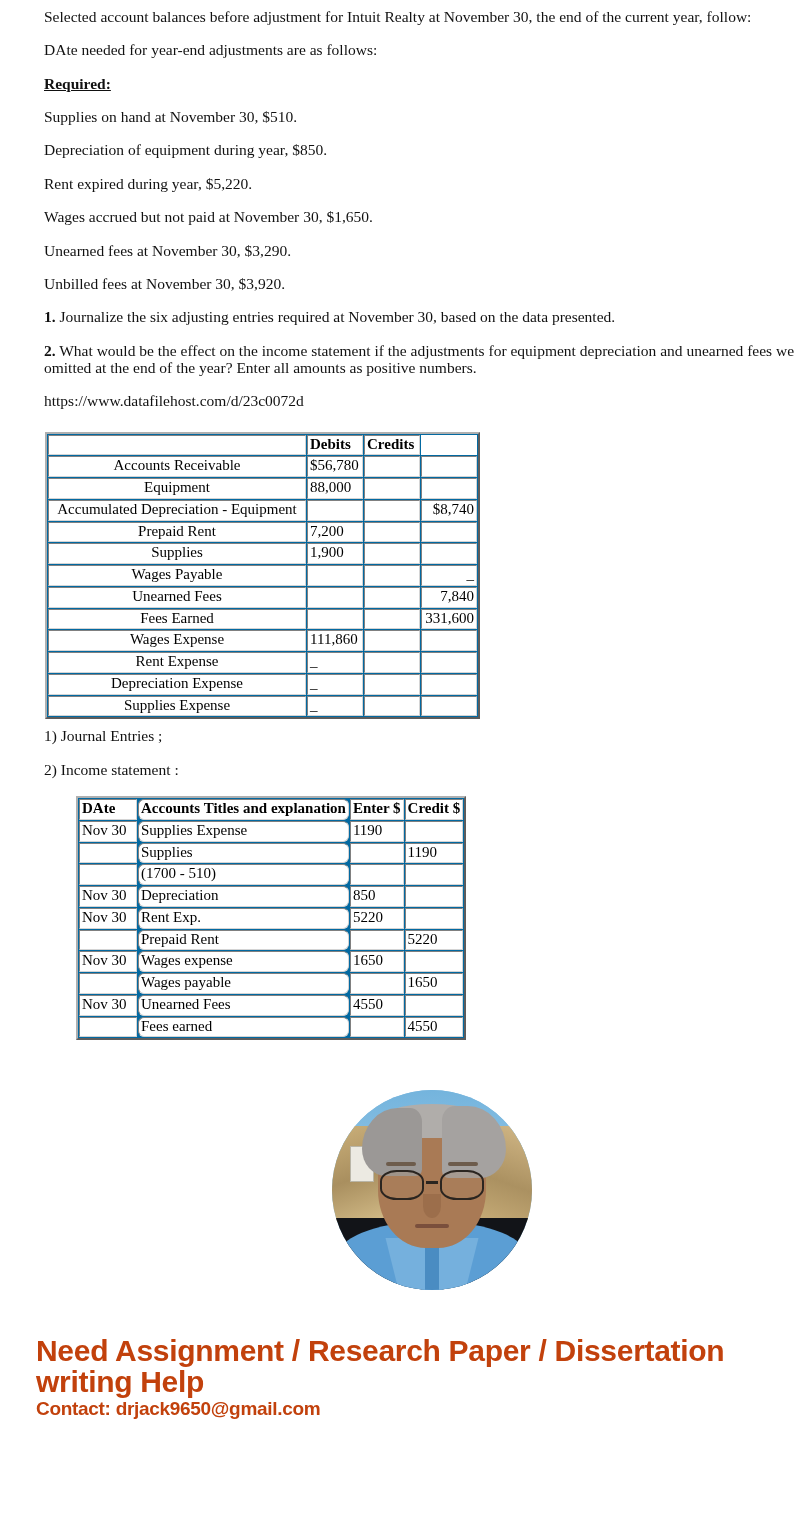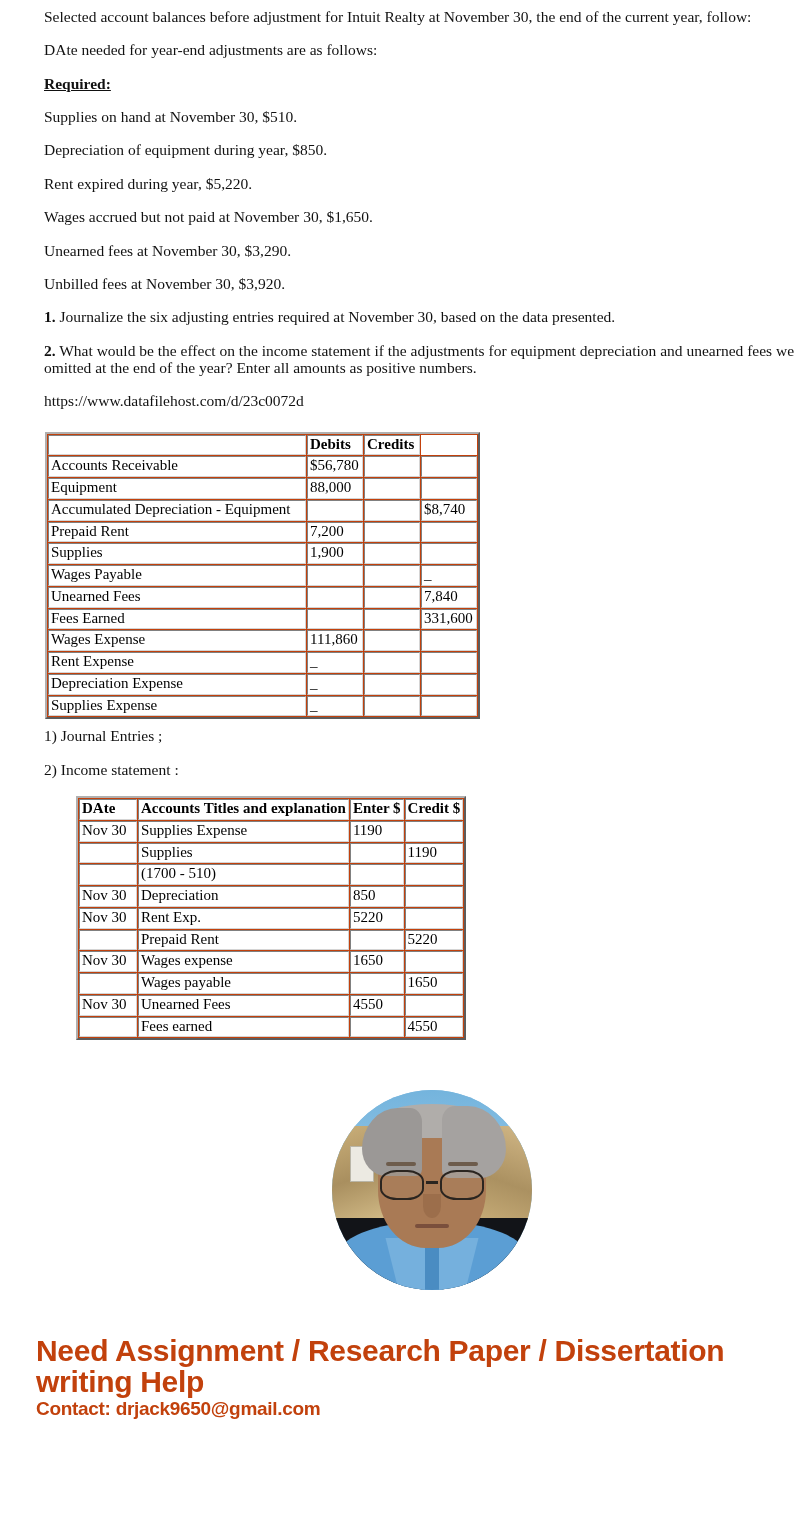--- a/index.html
+++ b/index.html
@@ -37,21 +37,21 @@
   }
   .q-num {
     font-weight: bold;
   }
 
   
   table.doc-table {
     border-collapse: separate;
     border-spacing: 1px;
     border: 2px outset #b0b0b0;
-    background: #c2410c;
+    background: #0369a1;
     font-size: 15px;
     line-height: 1.05;
     margin: 0;
   }
   table.doc-table td,
   table.doc-table th {
     border: 1px inset #d4d4d4;
     padding: 1px 2px 2px 2px;
     vertical-align: top;
     text-align: left;
@@ -65,32 +65,32 @@
   td.noborder {
     border: 0 !important;
     border-color: transparent !important;
   }
 
   
   #balances-table {
     margin-left: 9px;
     margin-top: 0;
   }
-  #balances-table .c-label { width: 252px; }
+  #balances-table .c-label { width: 252px; text-align: center; }
   #balances-table .c-debit { width: 50px; }
   #balances-table .c-credit { width: 50px; }
-  #balances-table .c-extra { width: 50px; }
+  #balances-table .c-extra { width: 50px; text-align: right; }
 
   
   #journal-table {
     margin-left: 9px;
     margin-top: 0;
   }
   #journal-table .j-date { width: 52px; }
-  #journal-table .j-acct { width: 196px; }
+  #journal-table .j-acct { width: 196px; border-radius: 6px; }
   #journal-table .j-debit { width: 42px; }
   #journal-table .j-credit { width: 42px; }
 
   .journal-clip {
     height: 272px;
     overflow: hidden;
     margin-top: 10px;
     padding-left: 31px;
   }
 

